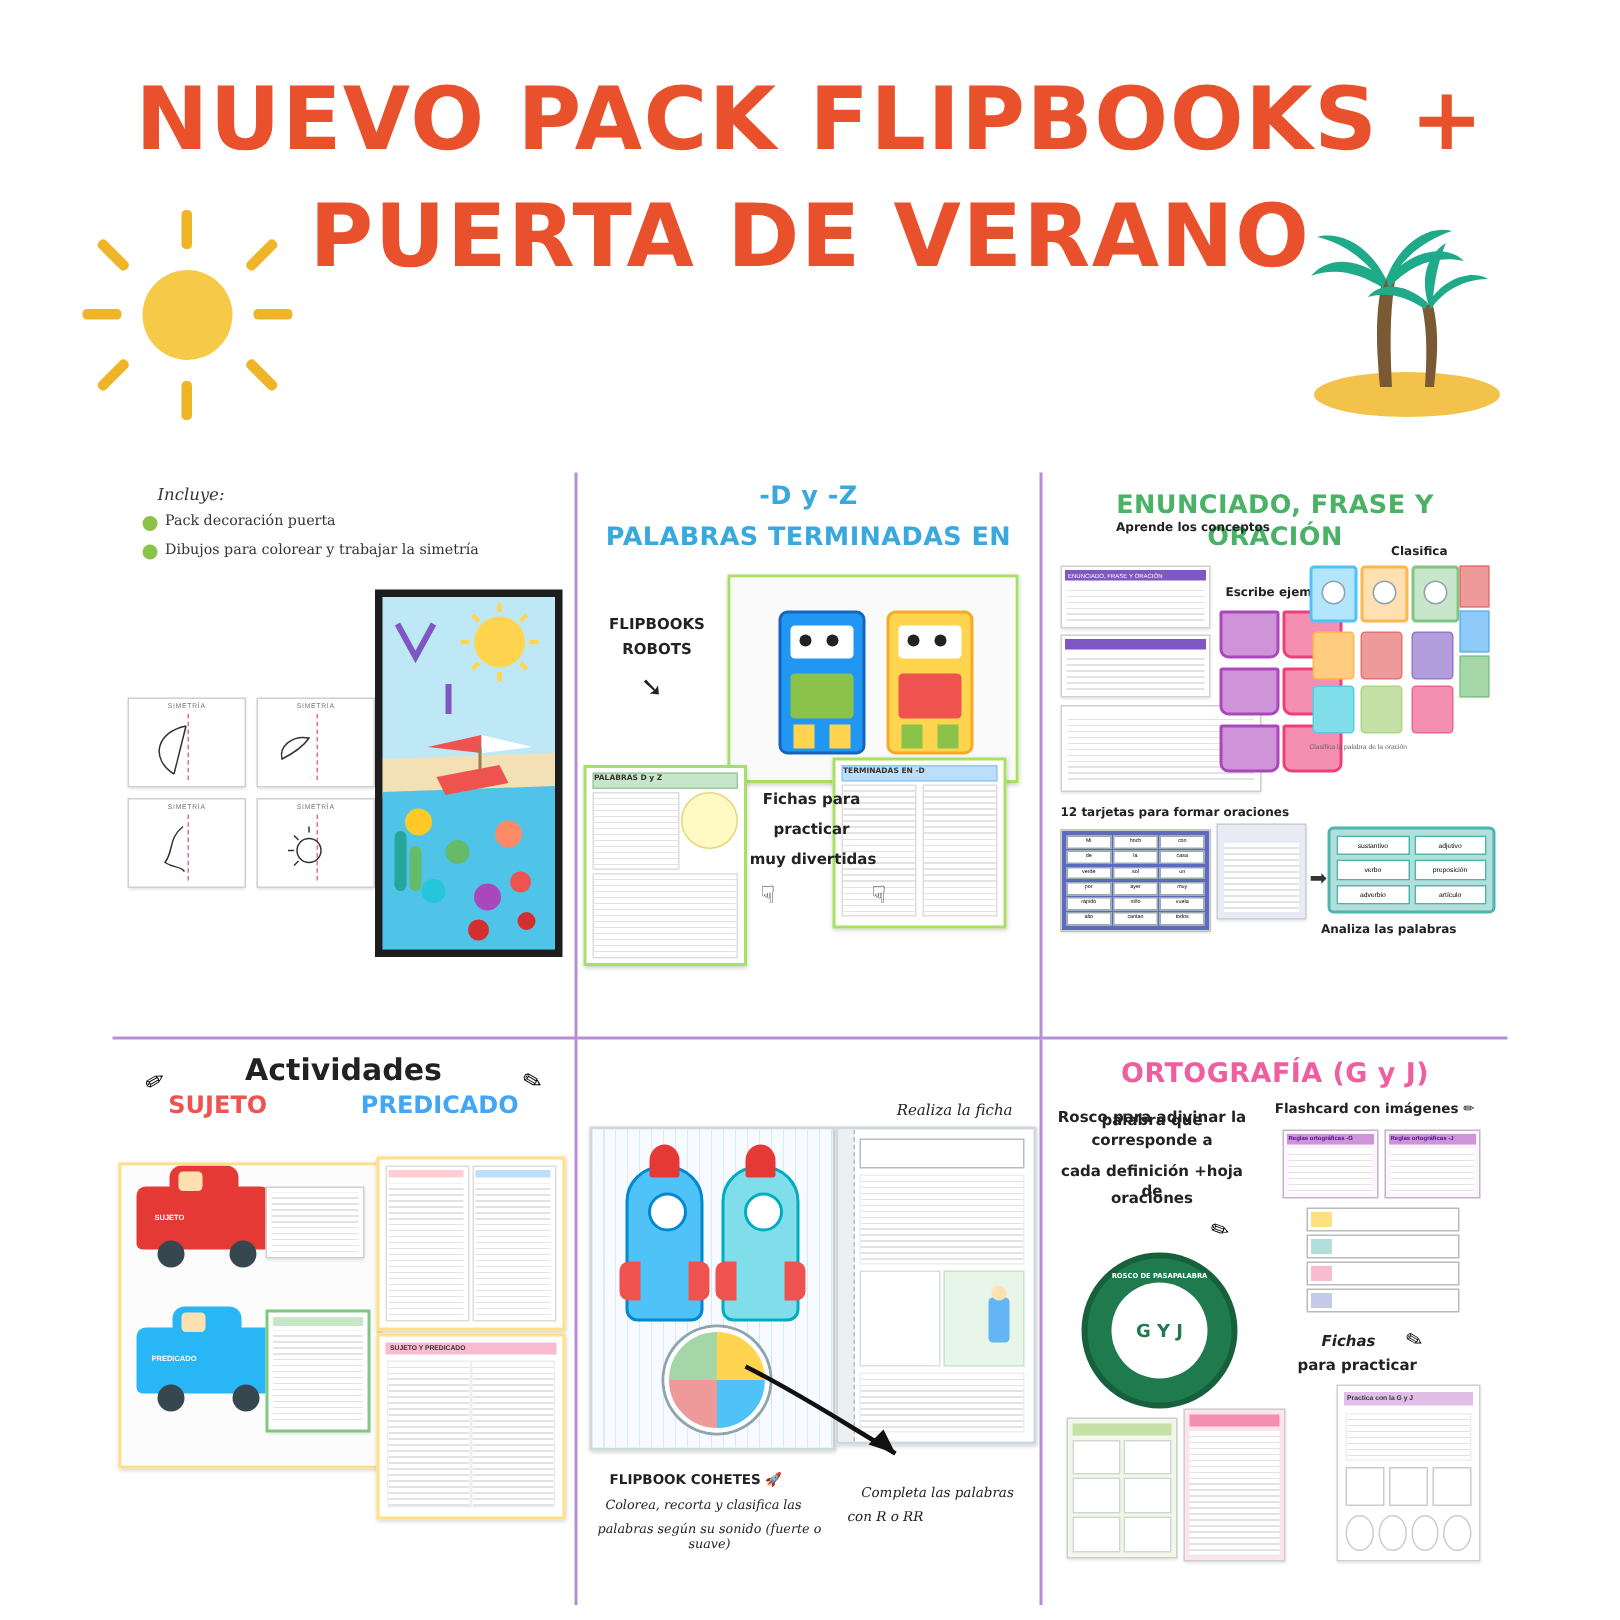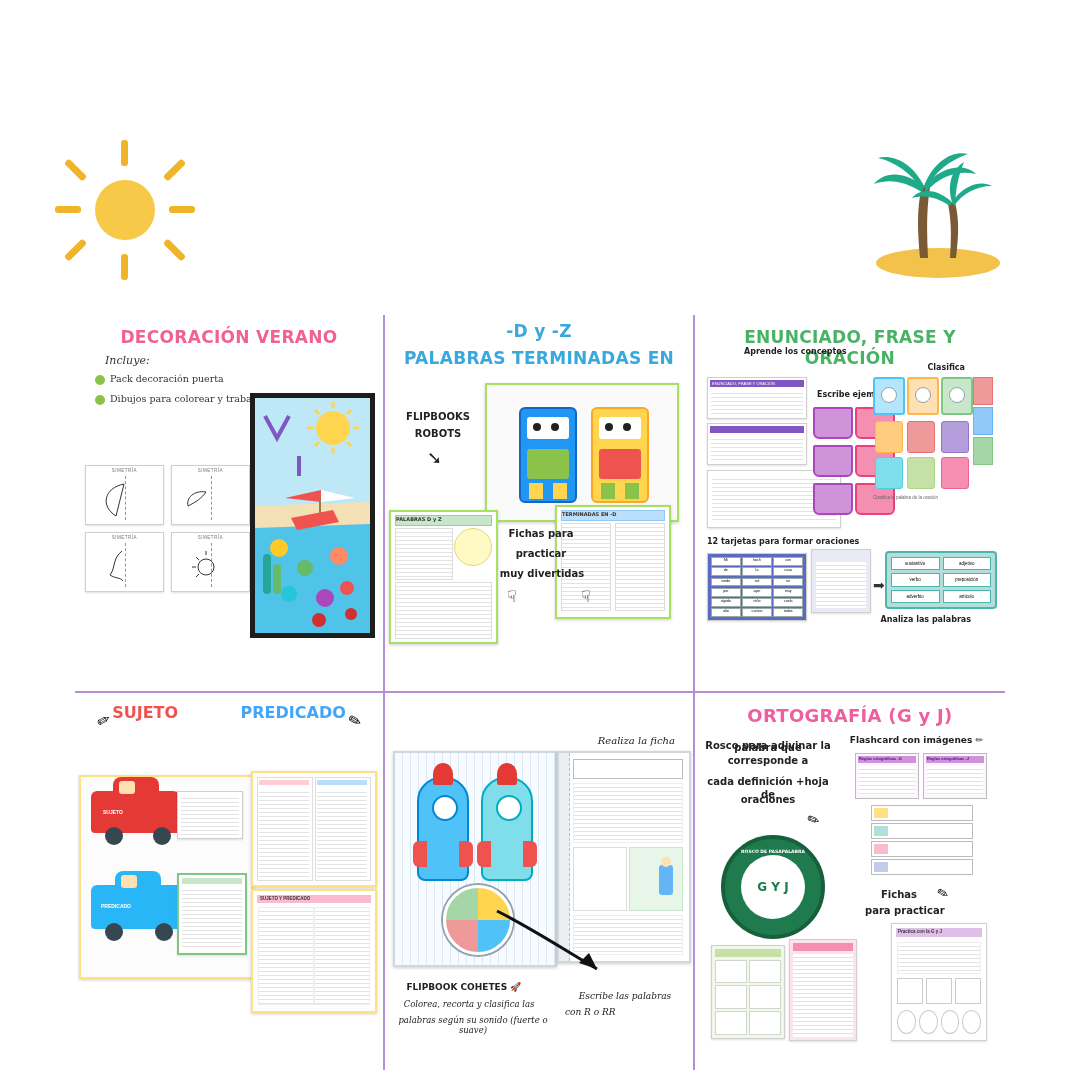--- a/index.html
+++ b/index.html
@@ -138,20 +138,24 @@
     background:#fff;display:flex;align-items:center;justify-content:center;
     font-family:"DejaVu Sans",sans-serif;font-weight:bold;font-size:12px;color:#1f7a4d;
   }
   .minicard{position:absolute;border:1px solid #bbb;background:#fff;}
 </style>
 </head>
 <body>
 
 <div class="header">
 
+  <div class="title-wrap">
+    <div class="title-line">NUEVO PACK FLIPBOOKS +</div>
+    <div class="title-line">PUERTA DE VERANO</div>
+  </div>
 
   <div class="sun">
     <div class="core"></div>
     <div class="ray" style="left:66px;top:0px;width:7px;height:26px;"></div>
     <div class="ray" style="left:66px;top:114px;width:7px;height:26px;"></div>
     <div class="ray" style="left:0px;top:66px;width:26px;height:7px;"></div>
     <div class="ray" style="left:114px;top:66px;width:26px;height:7px;"></div>
     <div class="ray" style="left:17px;top:17px;width:7px;height:26px;transform:rotate(-45deg);"></div>
     <div class="ray" style="left:116px;top:17px;width:7px;height:26px;transform:rotate(45deg);"></div>
     <div class="ray" style="left:17px;top:97px;width:7px;height:26px;transform:rotate(45deg);"></div>
@@ -172,21 +176,20 @@
         <path d="M92 62 C104 44 122 40 132 46 C116 46 102 54 94 66 Z"></path>
         <path d="M92 62 C86 42 94 28 104 22 C98 36 96 50 95 63 Z"></path>
       </g>
     </svg>
   </div>
 </div>
 
 <div class="grid">
 
   <div class="cell b-r b-b">
-    <div class="cell-title t-pink">DECORACIÓN VERANO</div>
 
     <div class="hand" style="font-size:11px;color:#333;margin-left:24px;">Incluye:</div>
 
     <div class="c1-list">
       <div class="c1-item">
         <div class="c1-dot"></div>
         <div class="c1-txt">Pack decoración puerta</div>
       </div>
       <div class="c1-item">
         <div class="c1-dot"></div>
@@ -407,20 +410,21 @@
       <div style="background:#fff;border:1px solid #4db6ac;font-size:4.5px;text-align:center;line-height:11px;">adverbio</div>
       <div style="background:#fff;border:1px solid #4db6ac;font-size:4.5px;text-align:center;line-height:11px;">artículo</div>
     </div>
 
     <div class="c3-sub" style="position:absolute;right:34px;top:300px;">Analiza las palabras</div>
   </div>
 
   <div class="cell b-r">
     <div style="position:absolute;left:22px;top:18px;font-size:16px;transform:rotate(-30deg);">✏</div>
     <div style="position:absolute;right:22px;top:18px;font-size:16px;transform:rotate(30deg);">✏</div>
+    <div class="c4-title">Actividades</div>
     <div class="c4-sub">
       <span style="color:#ef5350;">SUJETO</span>
       <span style="color:#42a5f5;">PREDICADO</span>
     </div>
 
     <div class="photo" style="left:4px;top:82px;width:170px;height:200px;border-color:#ffe082;">
       <div style="position:absolute;inset:0;background:#fcfcfc;"></div>
       <div class="car" style="left:10px;top:14px;width:92px;height:42px;background:#e53935;">
         <div style="position:absolute;left:22px;top:-14px;width:46px;height:20px;background:#e53935;border-radius:8px 8px 0 0;"></div>
         <div style="position:absolute;left:28px;top:-10px;width:16px;height:13px;background:#ffe0b2;border-radius:3px;"></div>
@@ -497,21 +501,21 @@
       <path d="M104 64 L86 58 L96 48 Z" fill="#111"></path>
     </svg>
 
     <div class="note-b" style="position:absolute;left:4px;top:288px;width:150px;font-size:9px;">
       <span>FLIPBOOK  COHETES</span>
       <span>🚀</span>
     </div>
     <div class="hand" style="position:absolute;left:0px;top:306px;width:168px;text-align:center;font-size:8.5px;color:#222;">Colorea, recorta y clasifica las</div>
     <div class="hand" style="position:absolute;left:0px;top:322px;width:176px;text-align:center;font-size:8.5px;color:#222;">palabras según su sonido (fuerte o suave)</div>
 
-    <div class="hand" style="position:absolute;left:180px;top:298px;width:120px;text-align:center;font-size:9px;color:#222;">Escribe las palabras</div>
+    <div class="hand" style="position:absolute;left:180px;top:298px;width:120px;text-align:center;font-size:9px;color:#222;">Completa las palabras</div>
     <div class="hand" style="position:absolute;left:180px;top:314px;width:120px;text-align:left;font-size:9px;color:#222;">con R o RR</div>
   </div>
 
   <div class="cell">
     <div class="cell-title t-pink2" style="font-size:18px;">ORTOGRAFÍA (G y J)</div>
 
     <div class="note-b" style="position:absolute;left:8px;top:46px;width:130px;font-size:10px;">Rosco para adivinar la</div>
     <div class="note-b" style="position:absolute;left:8px;top:48px;width:130px;font-size:10px;">palabra que corresponde a</div>
     <div class="note-b" style="position:absolute;left:8px;top:82px;width:130px;font-size:10px;">cada definición +hoja de</div>
     <div class="note-b" style="position:absolute;left:8px;top:100px;width:130px;font-size:10px;">oraciones</div>
@@ -546,21 +550,21 @@
     <div class="minicard" style="left:176px;top:130px;width:100px;height:14px;background:#fff;">
       <div style="position:absolute;left:2px;top:2px;width:14px;height:10px;background:#b2dfdb;"></div>
     </div>
     <div class="minicard" style="left:176px;top:148px;width:100px;height:14px;background:#fff;">
       <div style="position:absolute;left:2px;top:2px;width:14px;height:10px;background:#f8bbd0;"></div>
     </div>
     <div class="minicard" style="left:176px;top:166px;width:100px;height:14px;background:#fff;">
       <div style="position:absolute;left:2px;top:2px;width:14px;height:10px;background:#c5cae9;"></div>
     </div>
 
-    <div class="c3-sub" style="position:absolute;left:186px;top:196px;font-size:10px;">Fichas</div>
+    <div class="c3-sub" style="position:absolute;left:186px;top:196px;font-size:10px;font-style:italic;">Fichas</div>
     <div class="c3-sub" style="position:absolute;left:170px;top:212px;font-size:10px;">para practicar</div>
     <div style="position:absolute;left:242px;top:192px;font-size:14px;transform:rotate(30deg);">✏</div>
 
     <div class="paper" style="position:absolute;left:16px;top:252px;width:72px;height:92px;background:#f1f8e9;">
       <div style="position:absolute;left:3px;top:3px;right:3px;height:8px;background:#c5e1a5;"></div>
       <div style="position:absolute;left:3px;top:14px;right:3px;bottom:3px;display:grid;grid-template-columns:1fr 1fr;gap:2px;">
         <div style="background:#fff;border:1px solid #cfd8cf;"></div>
         <div style="background:#fff;border:1px solid #cfd8cf;"></div>
         <div style="background:#fff;border:1px solid #cfd8cf;"></div>
         <div style="background:#fff;border:1px solid #cfd8cf;"></div>

